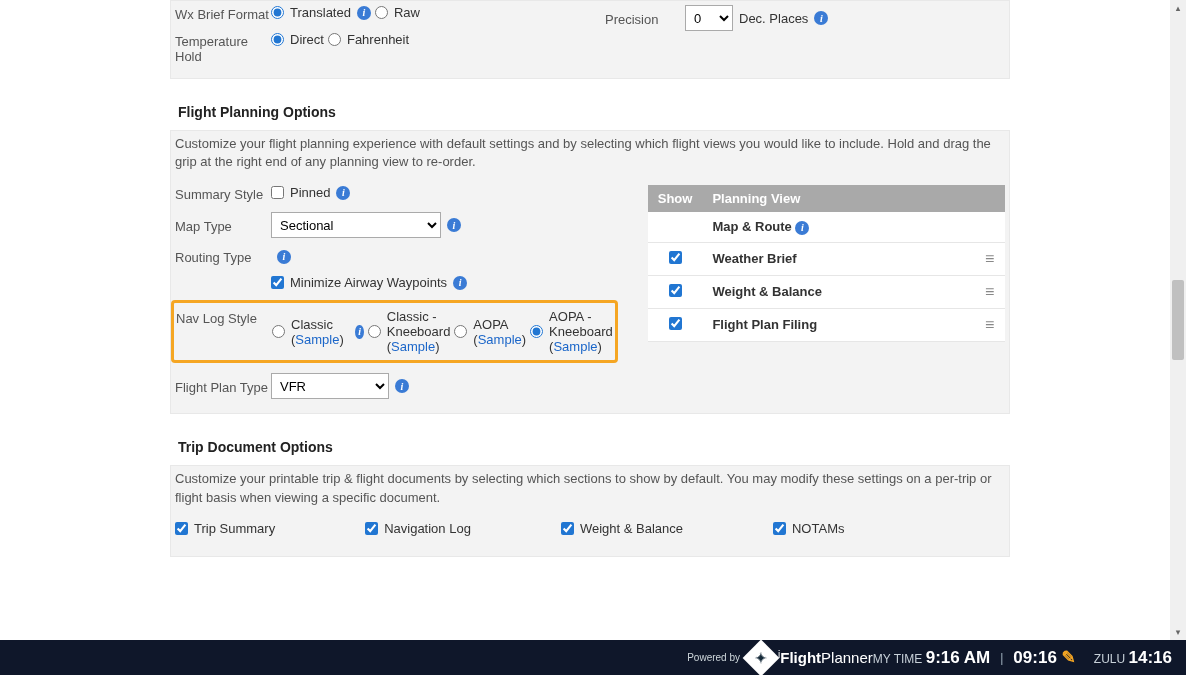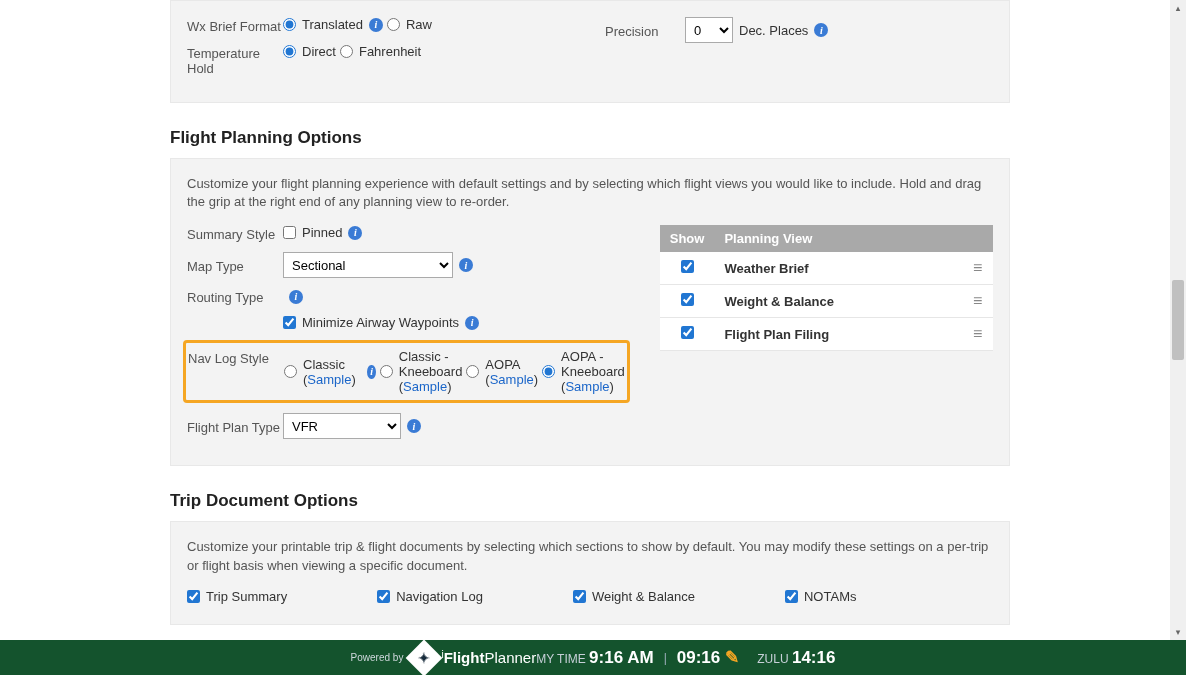--- a/index.html
+++ b/index.html
@@ -25,57 +25,57 @@
     top: 0;
     width: 16px;
     height: 640px;
     background: #f0f0f0;
   }
   .scrollbar-thumb{
     position:absolute; left:2px; width:12px; top:280px; height:80px; background:#c0c0c0; border-radius:2px;
   }
   .scrollbar-arrow{position:absolute;left:0;width:16px;height:16px;display:flex;align-items:center;justify-content:center;font-size:9px;color:#666;}
   .content { padding: 0 0 80px 170px; width: 1010px; }
-  .section-box { background: #f3f3f3; border: 1px solid #e8e8e8; padding: 16px; margin-bottom: 25px; }
+  .section-box { background: #f3f3f3; border: 1px solid #e8e8e8; padding: 4px; margin-bottom: 25px; }
   .two-col { display: flex; gap: 30px; }
   .col { flex: 1; }
   .form-row { display: flex; align-items: flex-start; margin-bottom: 10px; }
   .form-label { width: 96px; color: #555; flex-shrink:0; padding-top:2px;}
   .radio-stack { display: flex; flex-direction: row; gap: 4px; }
   .radio-line, .check-line { display: flex; align-items: center; gap: 6px; }
   input[type=radio], input[type=checkbox] { accent-color: #2176d2; width:13px; height:13px;}
   .info-icon {
     display:inline-flex; align-items:center; justify-content:center;
     width:14px; height:14px; border-radius:50%; background:#3a7bd5; color:#fff;
     font-size:10px; font-weight:bold; font-style: italic; font-family: Georgia, serif;
     cursor: default;
   }
   select { height: 26px; border:1px solid #aaa; font-size:13px; padding: 2px 4px; background:#fff;}
-  h2 { font-size: 17px; font-weight: 700; color:#222; margin: 18px 0 10px 0; }
+  h2 { font-size: 14px; font-weight: 700; color:#222; margin: 18px 0 10px 8px; }
   .section-help { color:#555; margin-bottom: 14px; line-height:1.4;}
   .highlight-box {
     border: 3px solid #f5a623;
     border-radius: 4px;
     padding: 6px 2px;
     margin: 4px 0 10px -4px;
   }
   a.sample { color:#1b66c9; text-decoration:none;}
   .plan-table { width: 100%; border-collapse: collapse; background: #fff; }
   .plan-table th {
     background: #a9a9a9; color:#fff; font-weight:600; text-align:left;
     padding: 6px 10px; font-size:13px;
   }
   .plan-table td { padding: 7px 10px; border-bottom:1px solid #e6e6e6; font-weight:600;}
   .plan-table td.show-col{ width:46px; text-align:center;}
   .grip-icon{ color:#888; font-size:16px; letter-spacing:-2px; cursor:grab;}
   .trip-docs { display:flex; gap:90px; }
   .footer-bar {
     position: absolute; left:0; bottom:0; width:100%; height:35px;
-    background: #14532d; color:#fff; display:flex; align-items:center;
-    font-size:12px; padding: 0 14px; justify-content: center;
+    background: #0f172a; color:#fff; display:flex; align-items:center;
+    font-size:12px; padding: 0 14px; justify-content: flex-end;
   }
   .footer-left{display:flex;align-items:center;gap:8px;}
   .powered{font-size:10px; color:#cfd8dc; line-height:1;}
   .fp-logo {display:flex;align-items:center;gap:4px; font-size:15px;}
   .fp-logo .diamond{width:26px;height:26px;transform:rotate(45deg);background:#fff;display:flex;align-items:center;justify-content:center;}
   .fp-logo .diamond span{transform:rotate(-45deg);font-size:14px;color:#162a3a;font-weight:bold;}
   .fp-logo-text{}
   .fp-logo-text .i{font-size:10px;vertical-align:top;}
   .fp-logo-text .bold{font-weight:700;}
   .footer-right{display:flex;align-items:center;gap:10px;}
@@ -209,20 +209,25 @@
         <table class="plan-table">
           <thead>
             <tr>
               <th style="width:46px">Show</th>
               <th>Planning View</th>
               <th style="width:30px"></th>
             </tr>
           </thead>
           <tbody>
             <tr>
+              <td class="show-col"></td>
+              <td><span>Map &amp; Route</span> <span class="info-icon">i</span></td>
+              <td></td>
+            </tr>
+            <tr>
               <td class="show-col"><input type="checkbox" checked="" style=""></td>
               <td>Weather Brief</td>
               <td><span class="grip-icon">≡</span></td>
             </tr>
             <tr>
               <td class="show-col"><input type="checkbox" checked="" style=""></td>
               <td>Weight &amp; Balance</td>
               <td><span class="grip-icon">≡</span></td>
             </tr>
             <tr>

